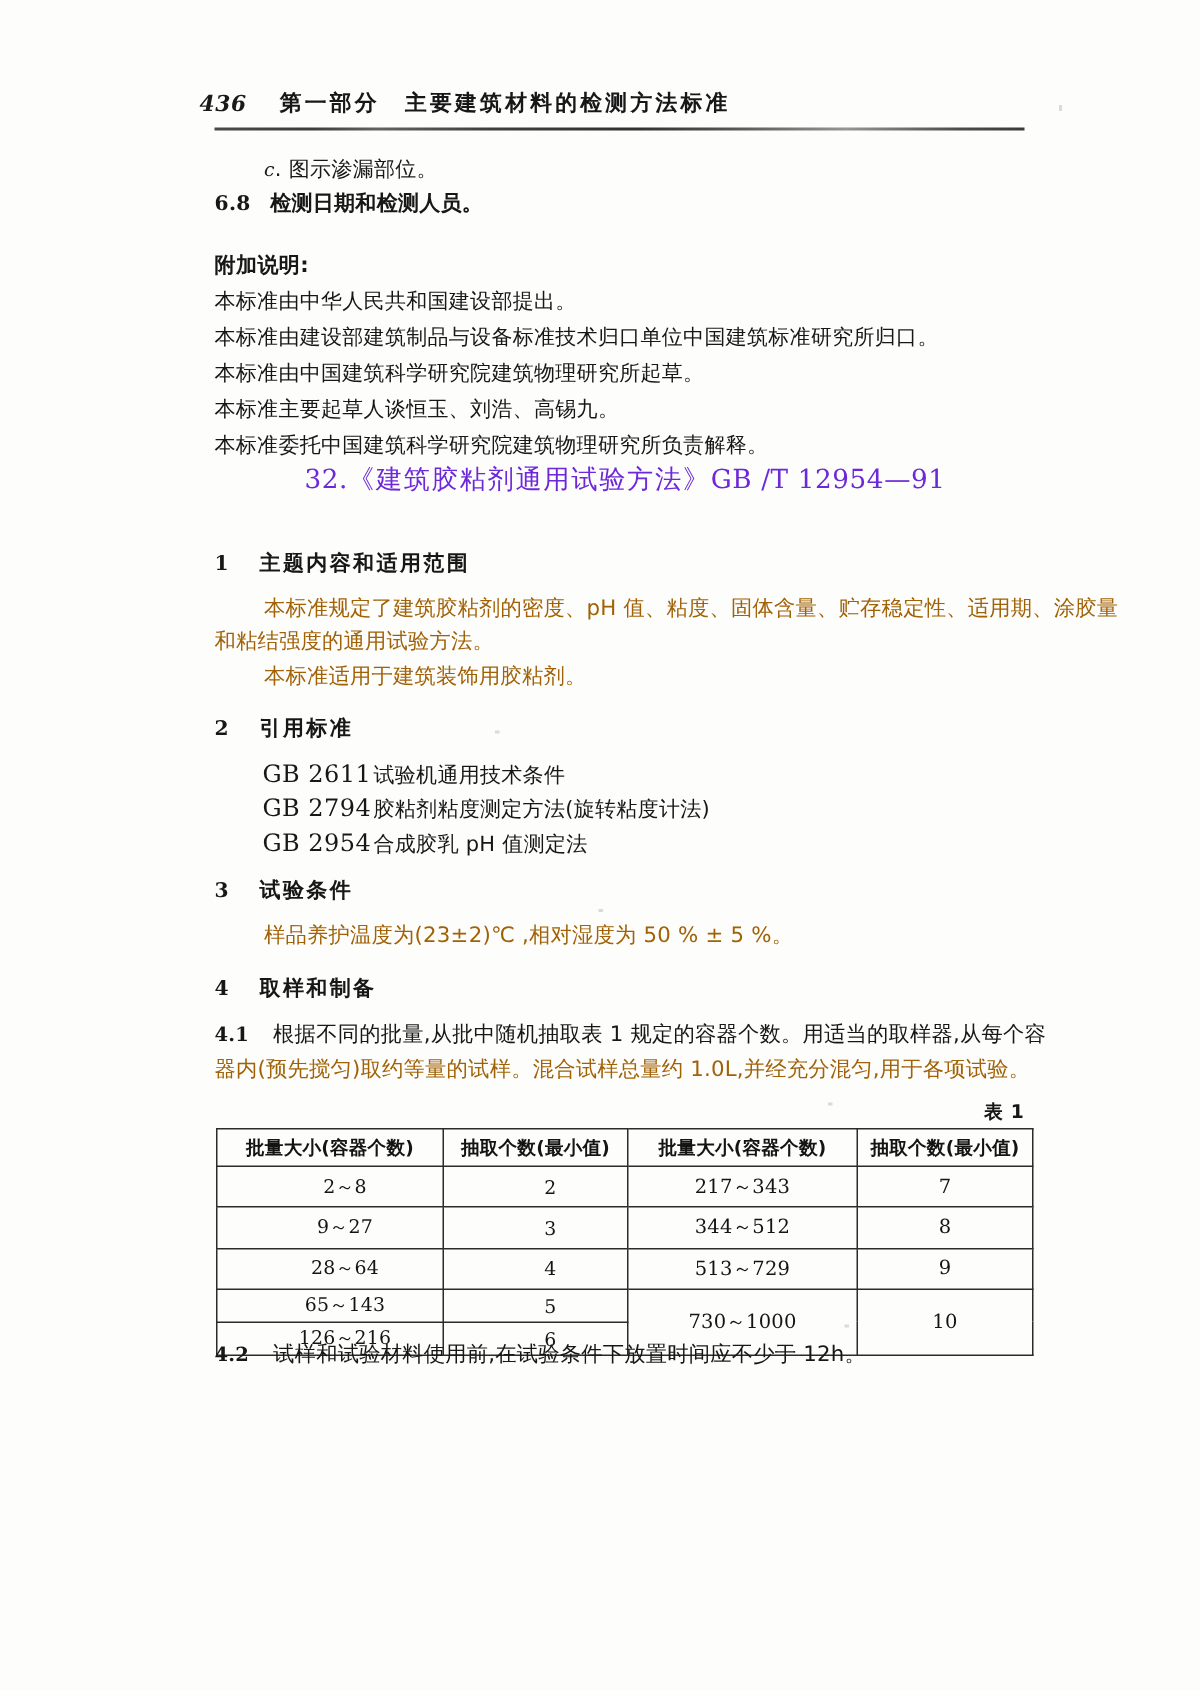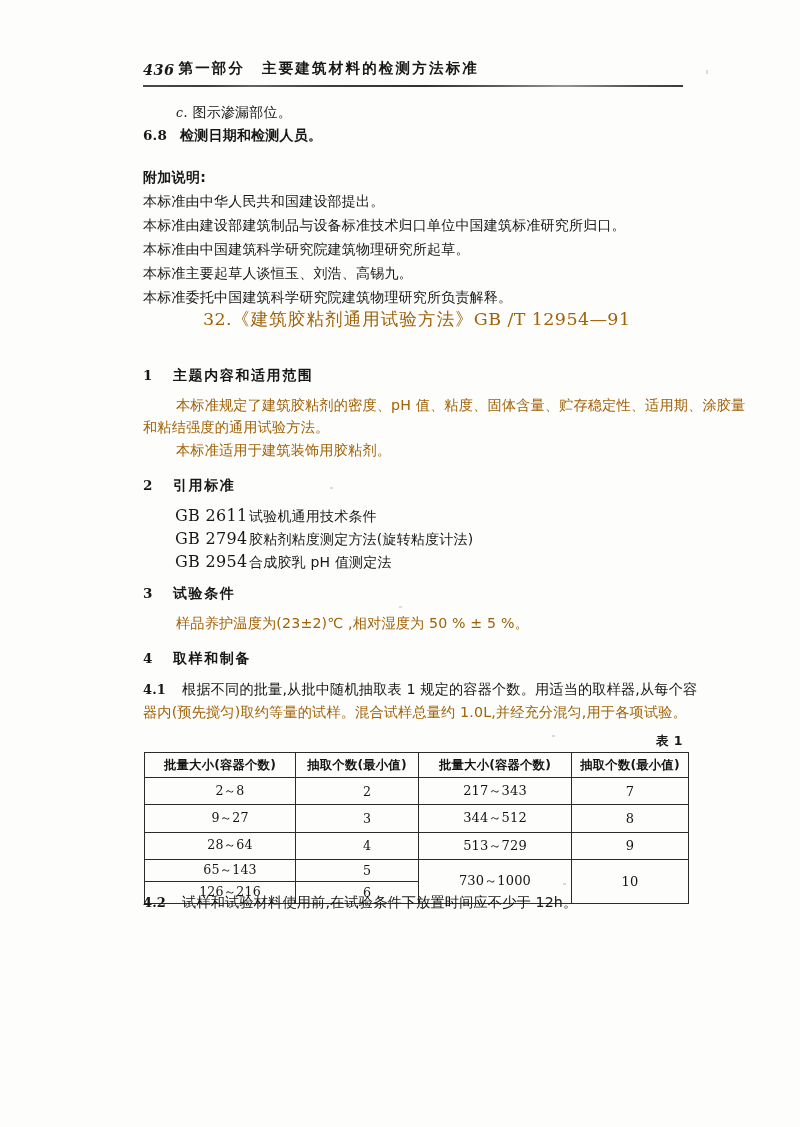--- a/index.html
+++ b/index.html
@@ -20,27 +20,27 @@
   #page {
     position: absolute;
     left: 0; top: 0;
     width: 800px; height: 1127px;
     background: #fdfdfc;
   }
 
   
   .runhead {
     position: absolute;
-    left: 143px;
+    left: 133px;
     top: 52px;
     width: 540px;
     height: 26px;
     display: flex;
     align-items: flex-end;
-    gap: 4px;
+    gap: 22px;
     font-family: "DejaVu Serif", "Liberation Serif", serif;
   }
   .folio {
     font-style: italic;
     font-weight: 700;
     font-size: 14.5px;
     letter-spacing: 0.4px;
     color: #1a1a1a;
   }
   .runhead-title {
@@ -109,21 +109,21 @@
   }
 
   
   .doctitle {
     position: absolute;
     left: 203px;
     top: 307px;
     font-size: 17.5px;
     letter-spacing: 1.1px;
     white-space: nowrap;
-    color: #a16207;
+    color: #6d28d9;
   }
   .doctitle .lat {
     font-family: "DejaVu Serif","Liberation Serif",serif;
     letter-spacing: .4px;
   }
 
   
   .sec {
     position: absolute;
     left: 143px;

